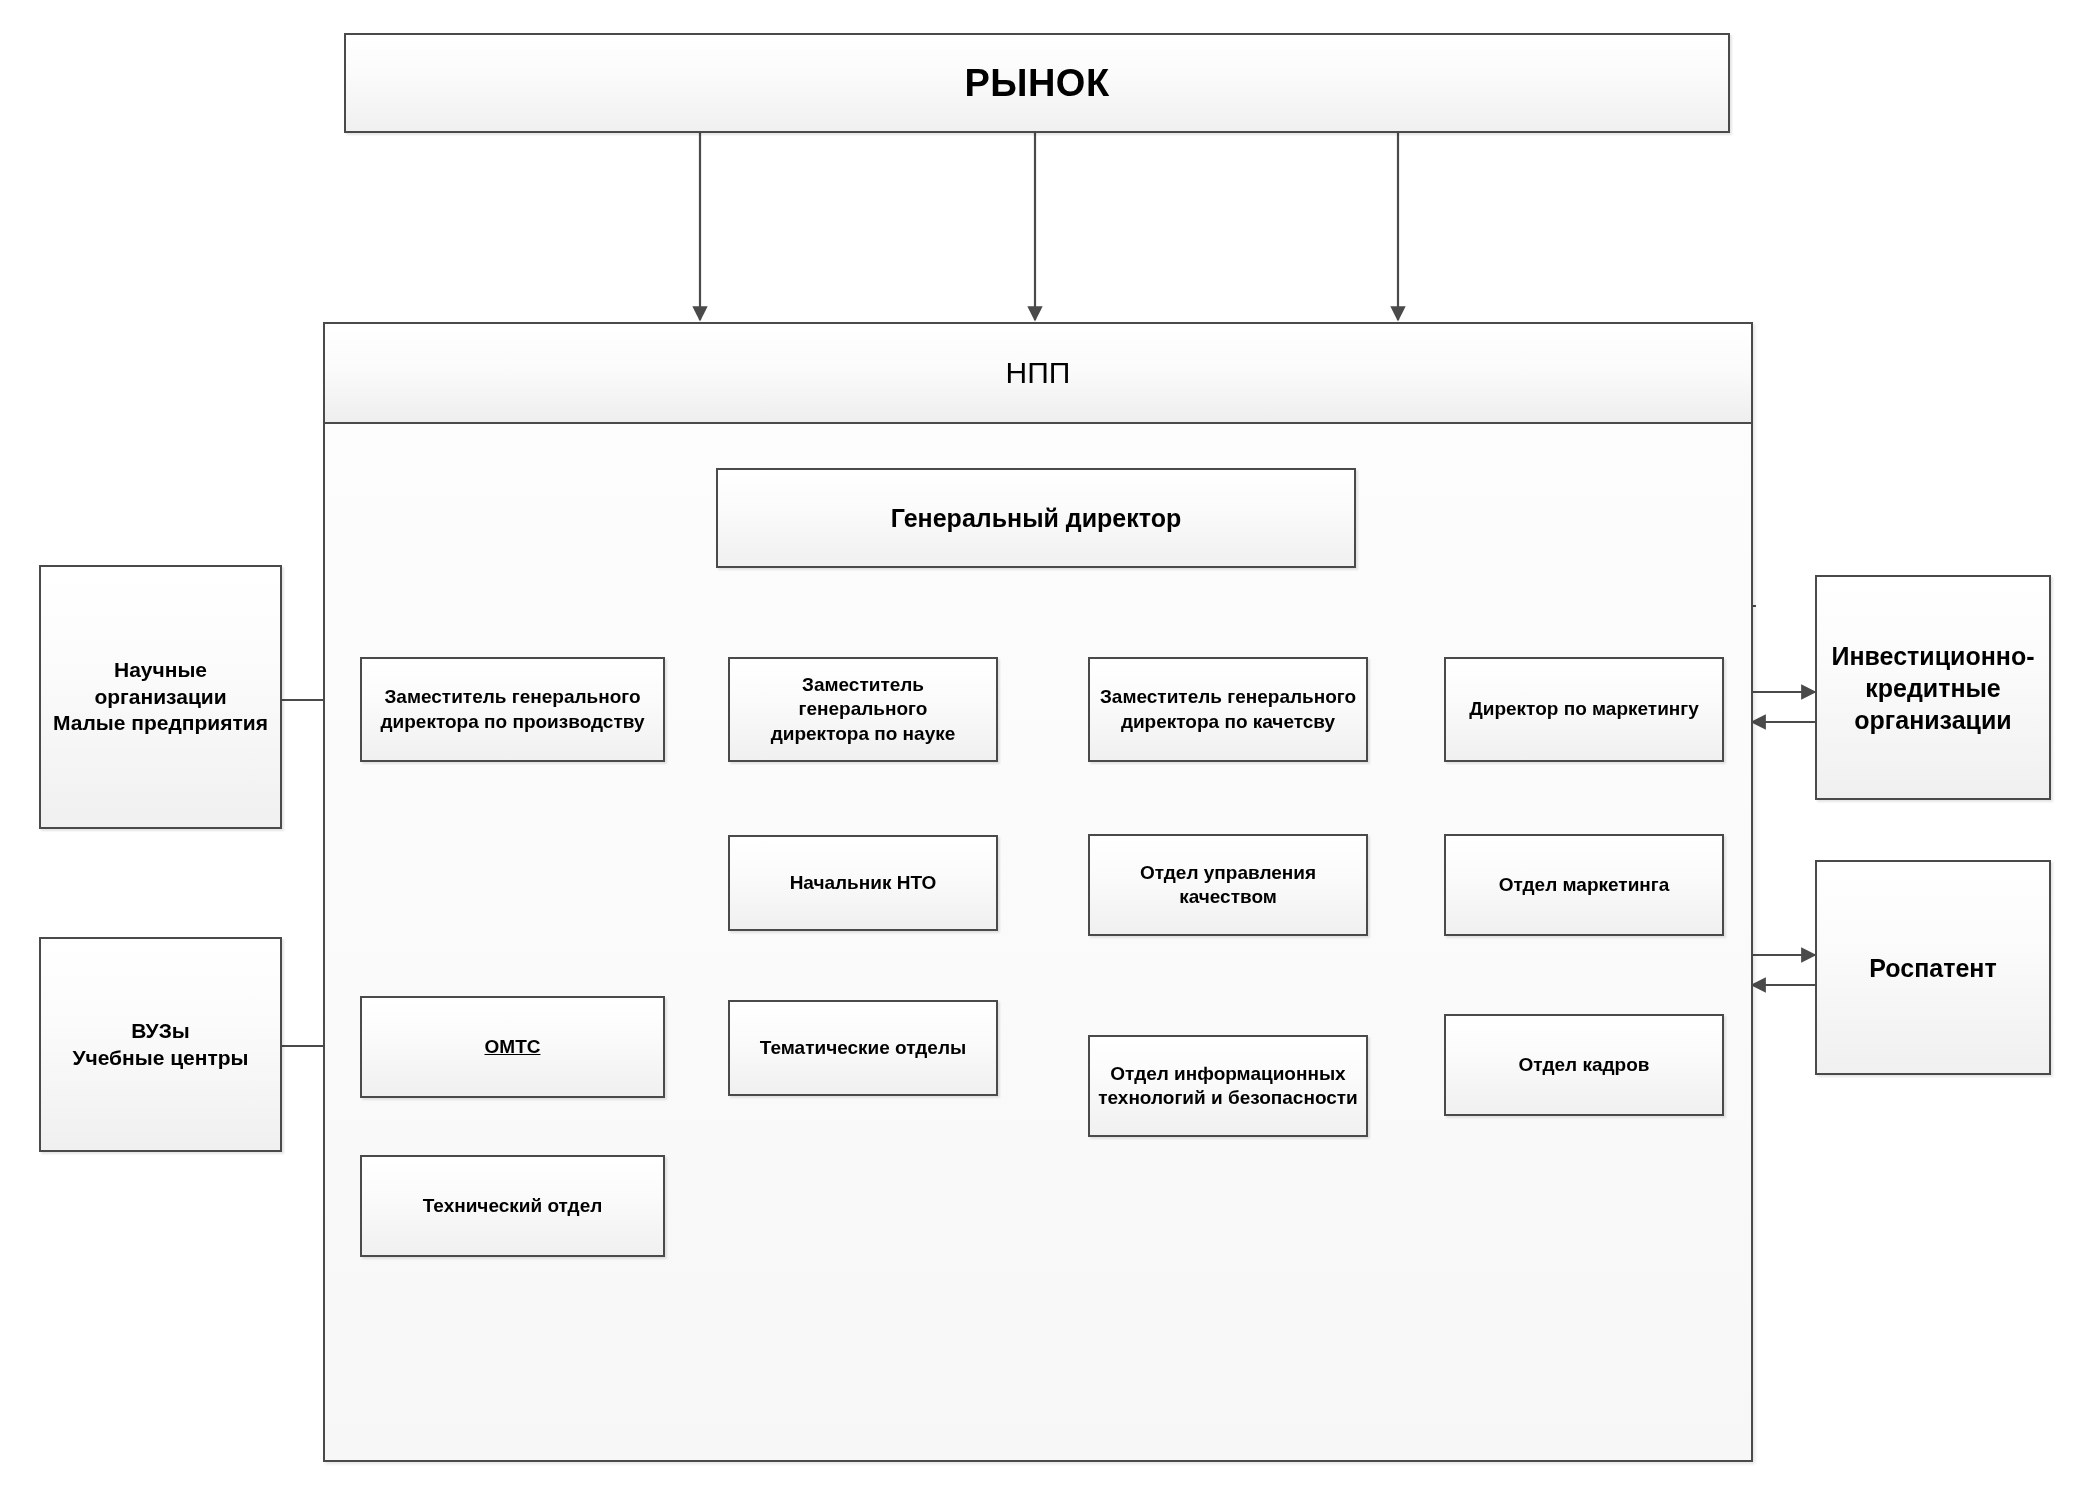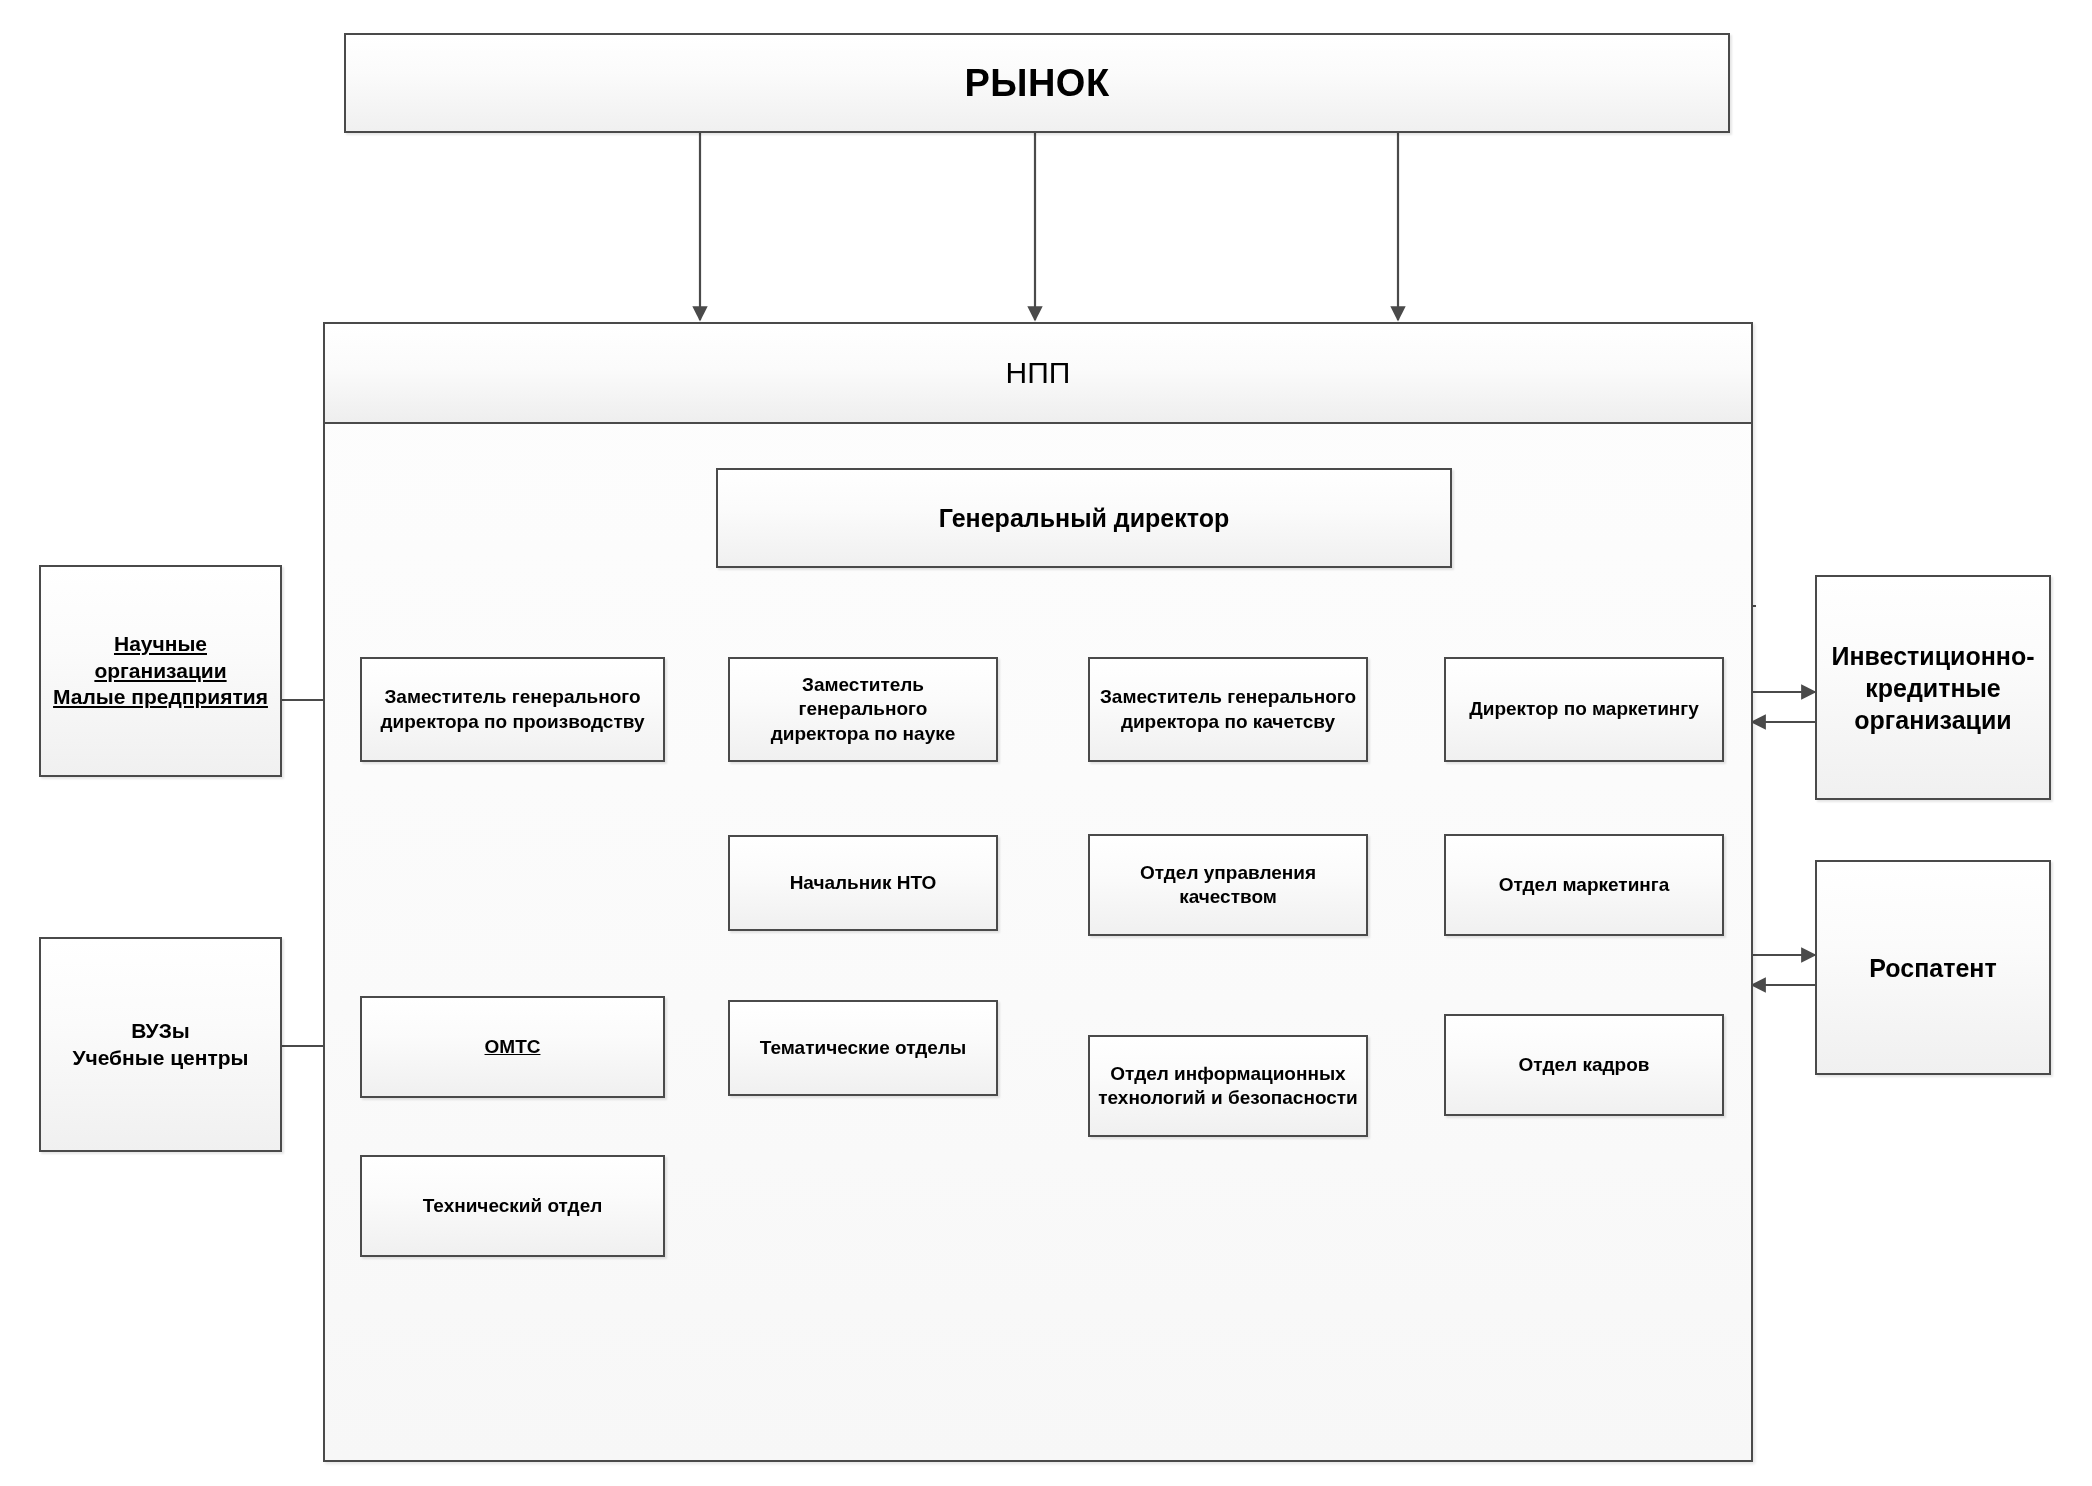--- a/index.html
+++ b/index.html
@@ -147,25 +147,25 @@
 
   <div class="npp-outer" style="left:323px; top:322px; width:1430px; height:1140px;"></div>
   <div class="npp-header" style="left:323px; top:322px; width:1430px; height:102px;">
     <span class="txt">НПП</span>
   </div>
 
   <div class="node market" style="left:344px; top:33px; width:1386px; height:100px;">
     <span class="txt">РЫНОК</span>
   </div>
 
-  <div class="node gendir" style="left:716px; top:468px; width:736px; height:100px;">
+  <div class="node gendir" style="left:716px; top:468px; width:640px; height:100px;">
     <span class="txt">Генеральный директор</span>
   </div>
 
-  <div class="node ext" style="left:39px; top:565px; width:243px; height:212px;text-decoration:underline;">
+  <div class="node ext" style="left:39px; top:565px; width:243px; height:264px;">
     <span class="txt">
       <span>Научные организации</span><br>
       <span>Малые предприятия</span>
     </span>
   </div>
 
   <div class="node ext" style="left:39px; top:937px; width:243px; height:215px;">
     <span class="txt">
       <span>ВУЗы</span><br>
       <span>Учебные центры</span>

